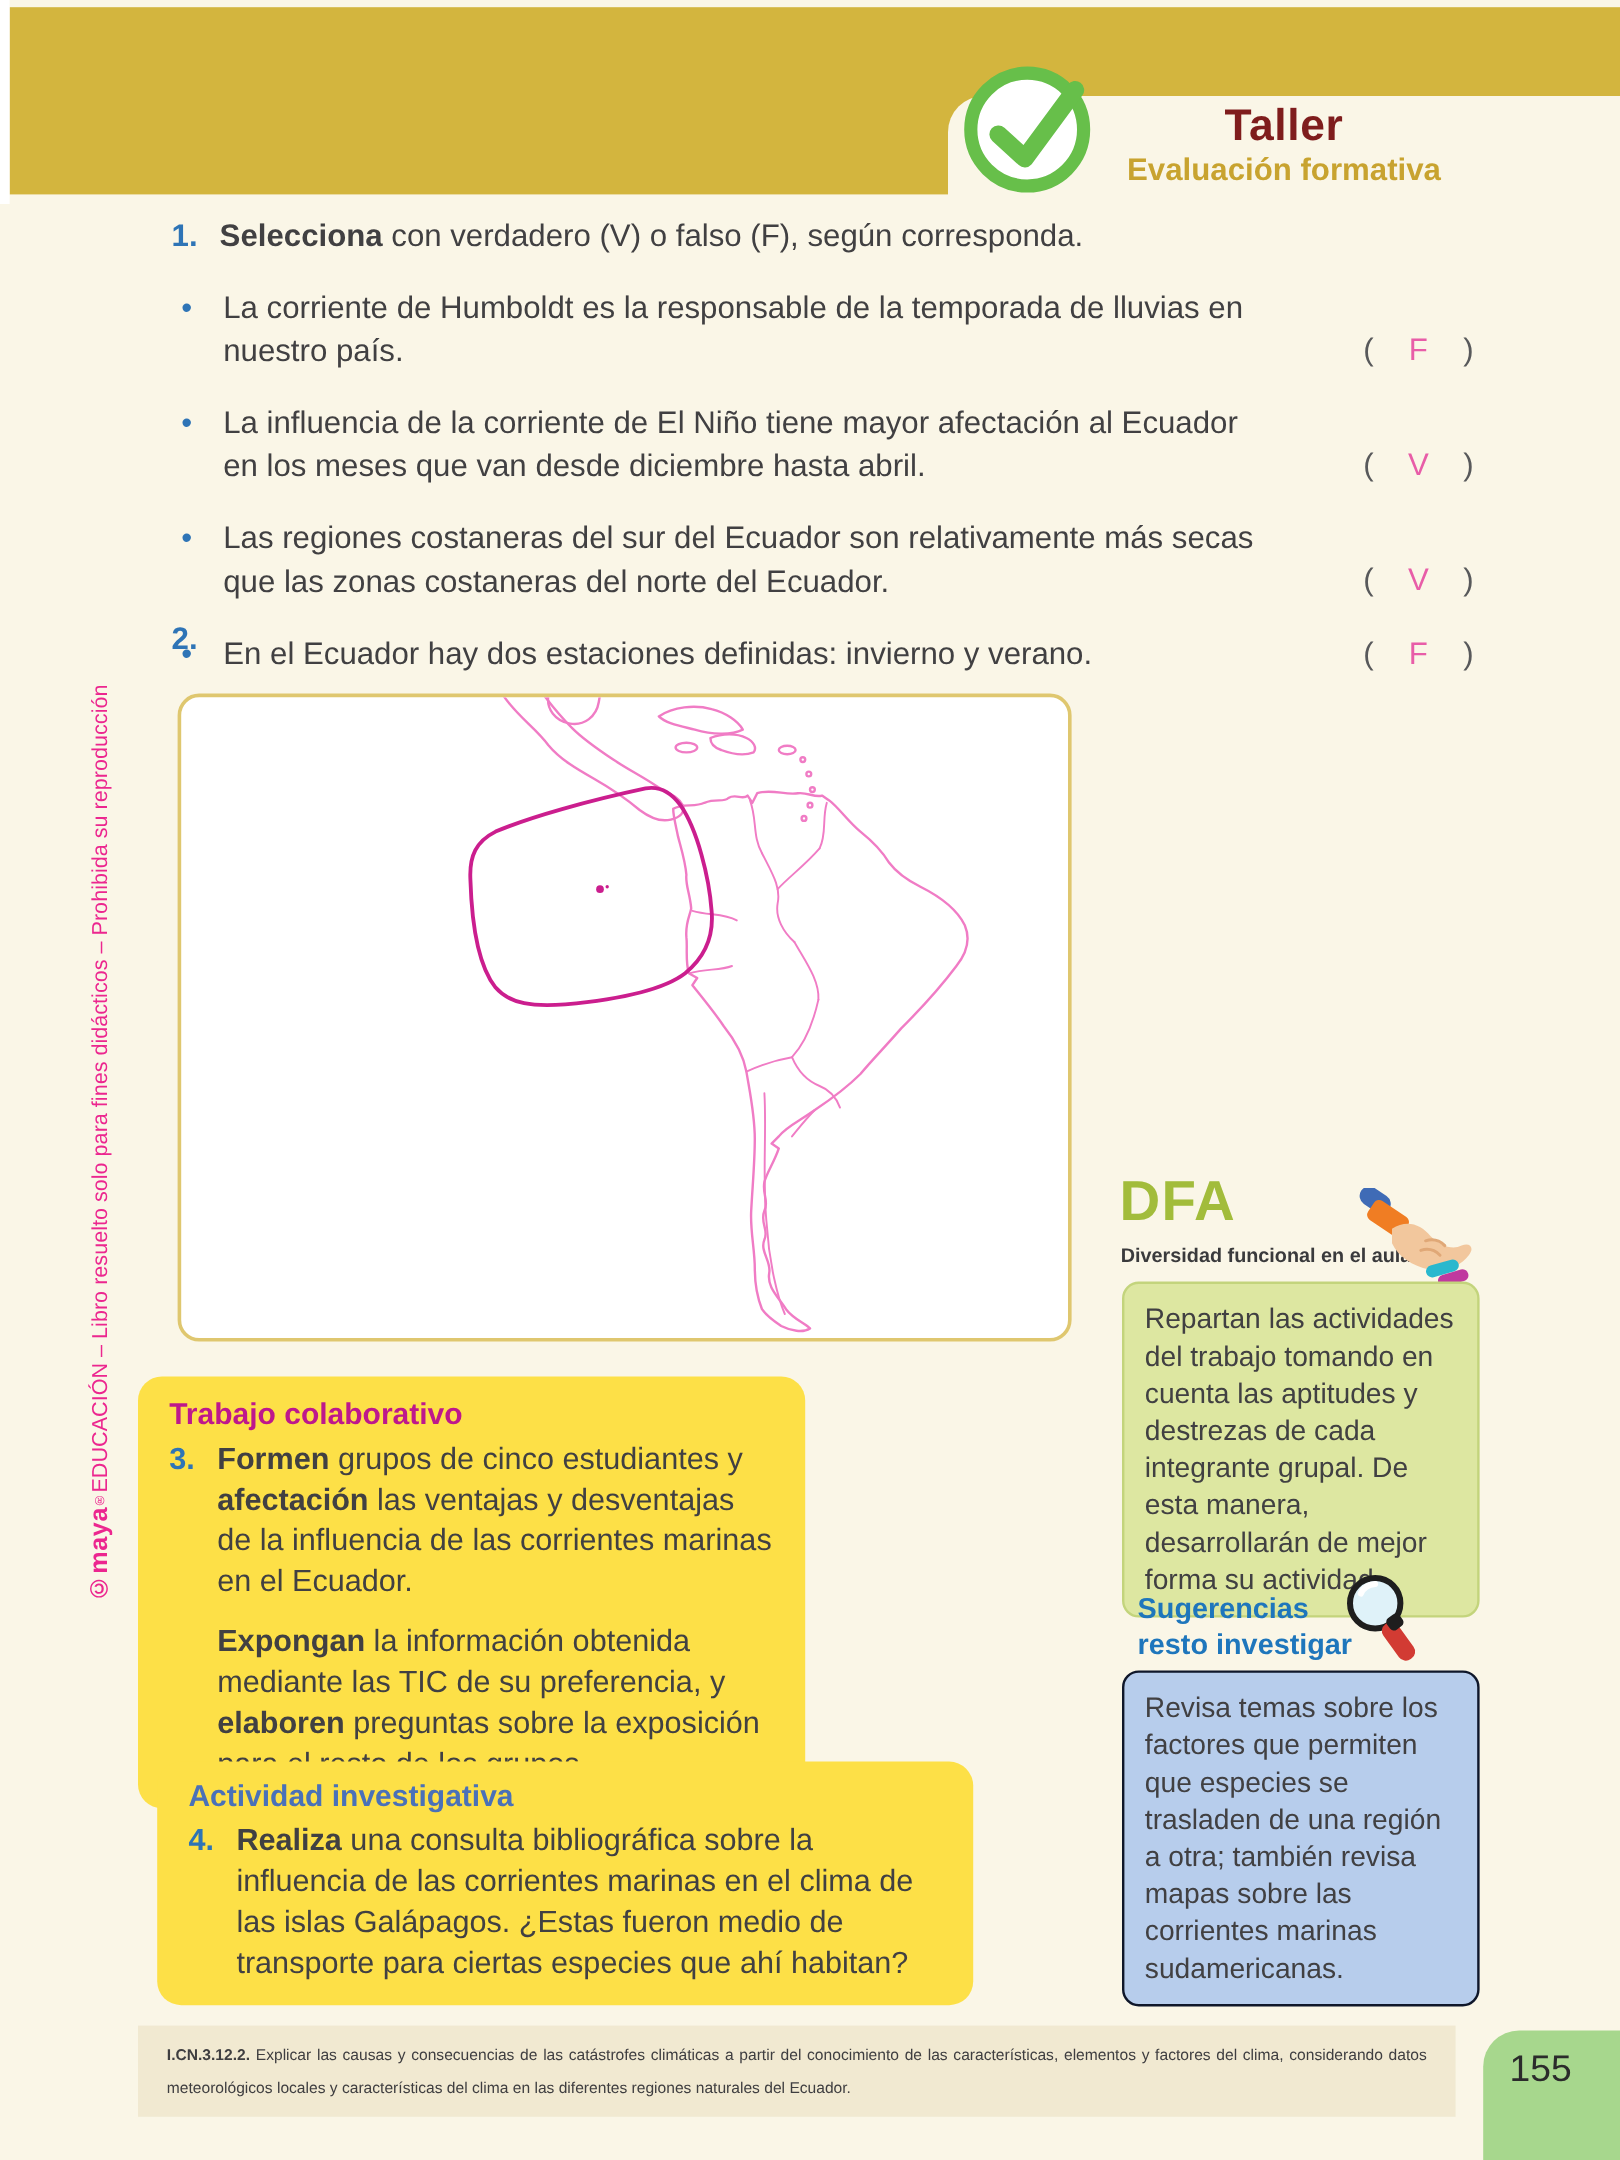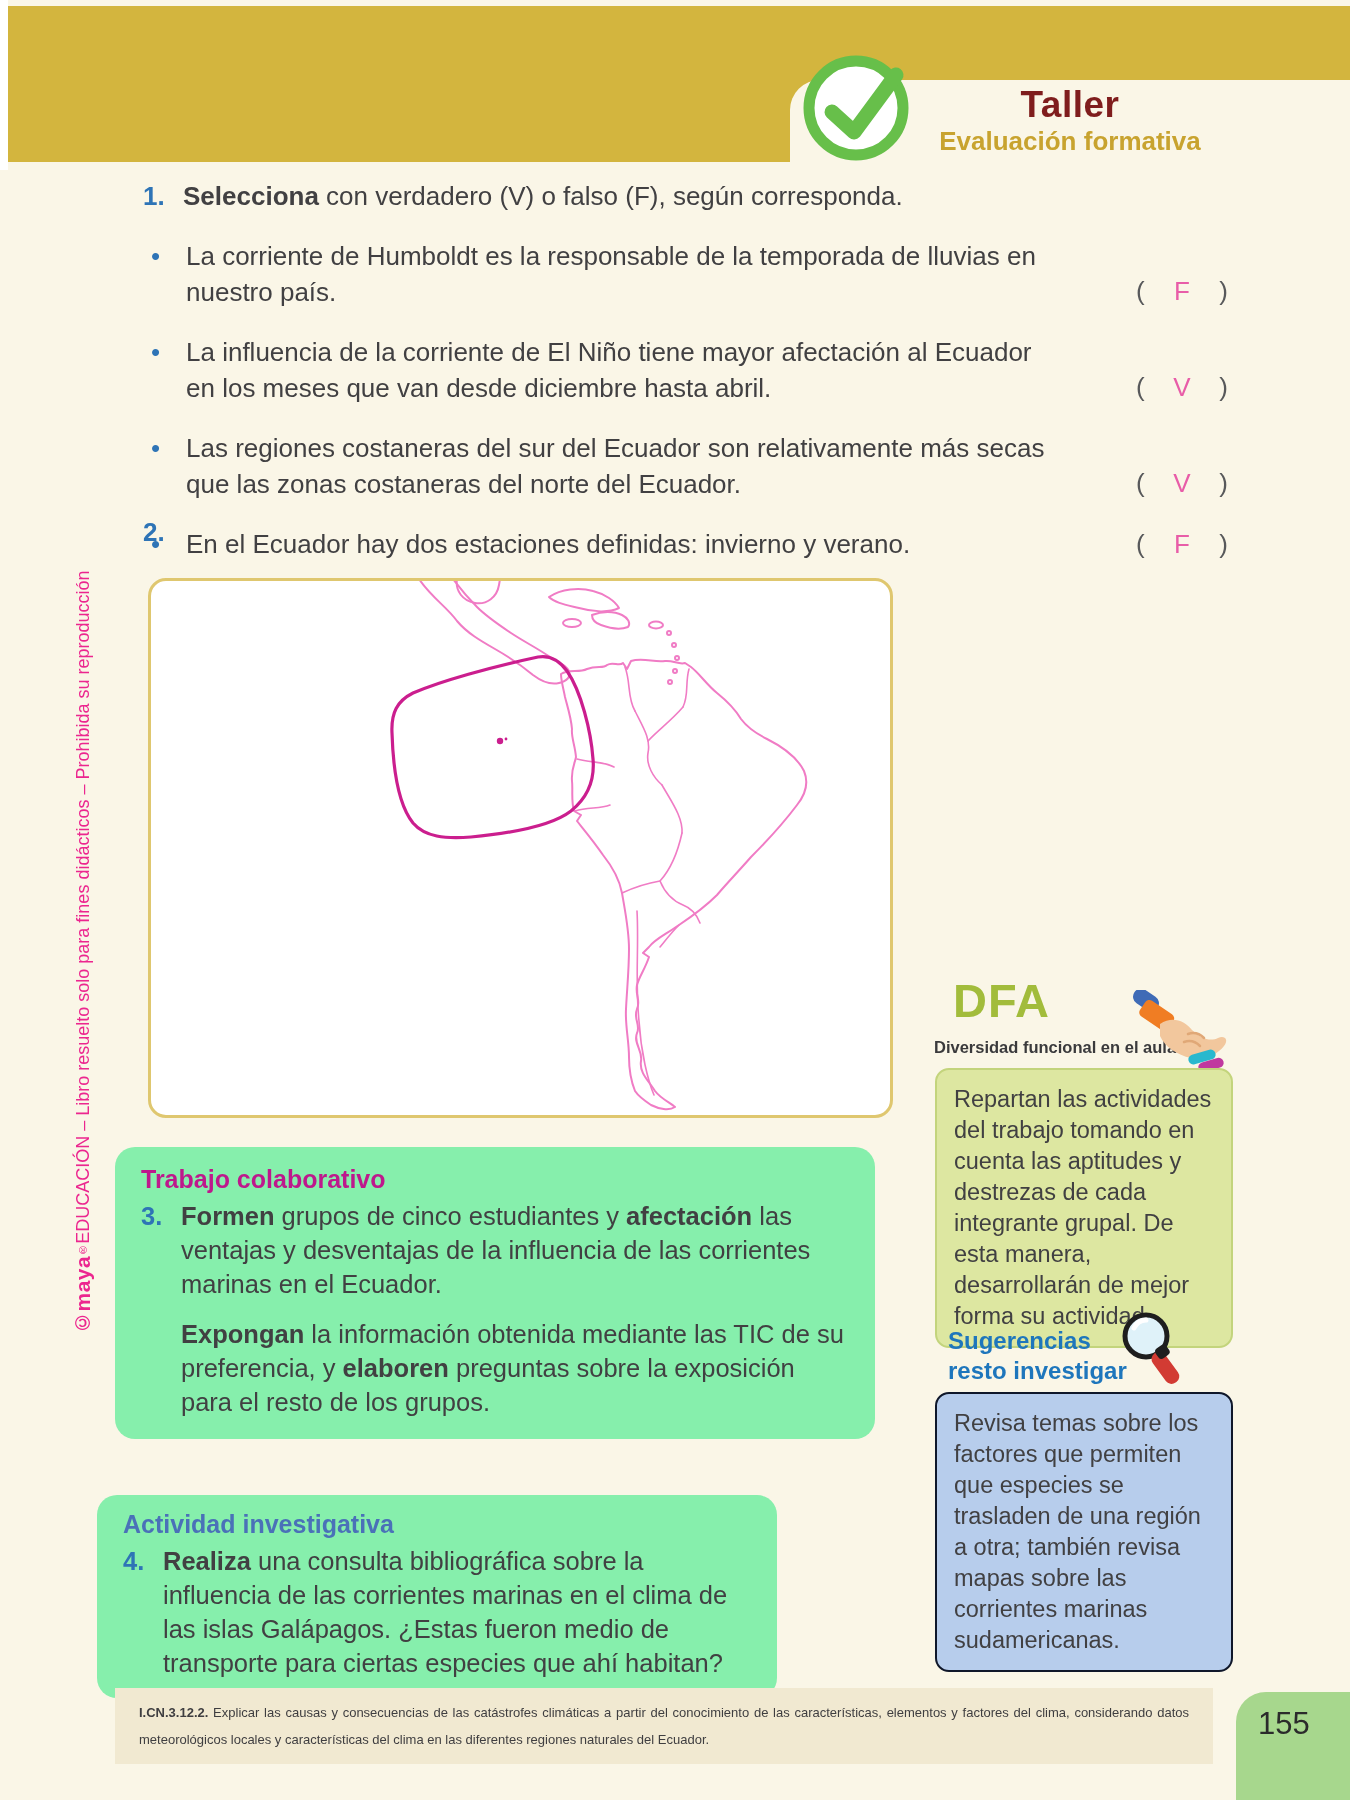--- a/index.html
+++ b/index.html
@@ -39,30 +39,30 @@
     font-size:26px;line-height:36px;color:#58595B;padding-bottom:1px;
   }
   .tf-answer .letter{color:#E85DA8;font-weight:500;}
   .seg-b{font-weight:bold;}
   
   .map-box{
     left:148px;top:578px;width:745px;height:540px;background:#FFFFFF;
     border:3px solid #DFC76F;border-radius:18px;box-sizing:border-box;overflow:hidden;
   }
   
-  .collab-box{left:115px;top:1147px;width:760px;background:#86efac;border-radius:20px;
+  .collab-box{left:115px;top:1147px;width:556px;background:#fde047;border-radius:20px;
     padding:16px 26px 20px 26px;box-sizing:border-box;}
   .collab-title{color:#BE188C;font-weight:bold;font-size:25px;line-height:32px;margin-bottom:4px;}
   .box-para{font-size:25.5px;line-height:34px;}
   .para-indent{margin-left:40px;margin-top:16px;}
-  .research-box{left:97px;top:1468px;width:680px;background:#86efac;border-radius:20px;
-    padding:13px 26px 18px 26px;box-sizing:border-box;margin-top:27px;}
+  .research-box{left:131px;top:1468px;width:680px;background:#fde047;border-radius:20px;
+    padding:13px 26px 18px 26px;box-sizing:border-box;}
   .research-title{color:#4A71B8;font-weight:bold;font-size:25px;line-height:32px;margin-bottom:4px;}
   
-  .dfa-title{left:933px;top:976px;font-size:47px;font-weight:bold;color:#A2BC3B;letter-spacing:1px;line-height:50px;margin-left:20px;}
+  .dfa-title{left:933px;top:976px;font-size:47px;font-weight:bold;color:#A2BC3B;letter-spacing:1px;line-height:50px;}
   .dfa-sub{left:934px;top:1038px;font-size:16.5px;font-weight:bold;color:#3A3A3C;}
   .hand-icon{left:1126px;top:990px;width:112px;height:92px;}
   .dfa-box{left:935px;top:1068px;width:298px;min-height:238px;background:#DDE7A1;border:2px solid #C3D47C;
     border-radius:14px;box-sizing:border-box;padding:14px 17px;font-size:23.5px;line-height:31px;}
   .sug-title{left:948px;top:1326px;font-size:24px;font-weight:bold;color:#1E76BC;line-height:30px;}
   .mag-icon{left:1112px;top:1308px;width:84px;height:90px;}
   .sug-box{left:935px;top:1392px;width:298px;min-height:230px;background:#B7CDEC;border:2px solid #0f172a;
     border-radius:14px;box-sizing:border-box;padding:14px 17px;font-size:23.5px;line-height:31px;}
   
   .footer-strip{left:115px;top:1688px;width:1098px;background:#F1E9D1;box-sizing:border-box;

